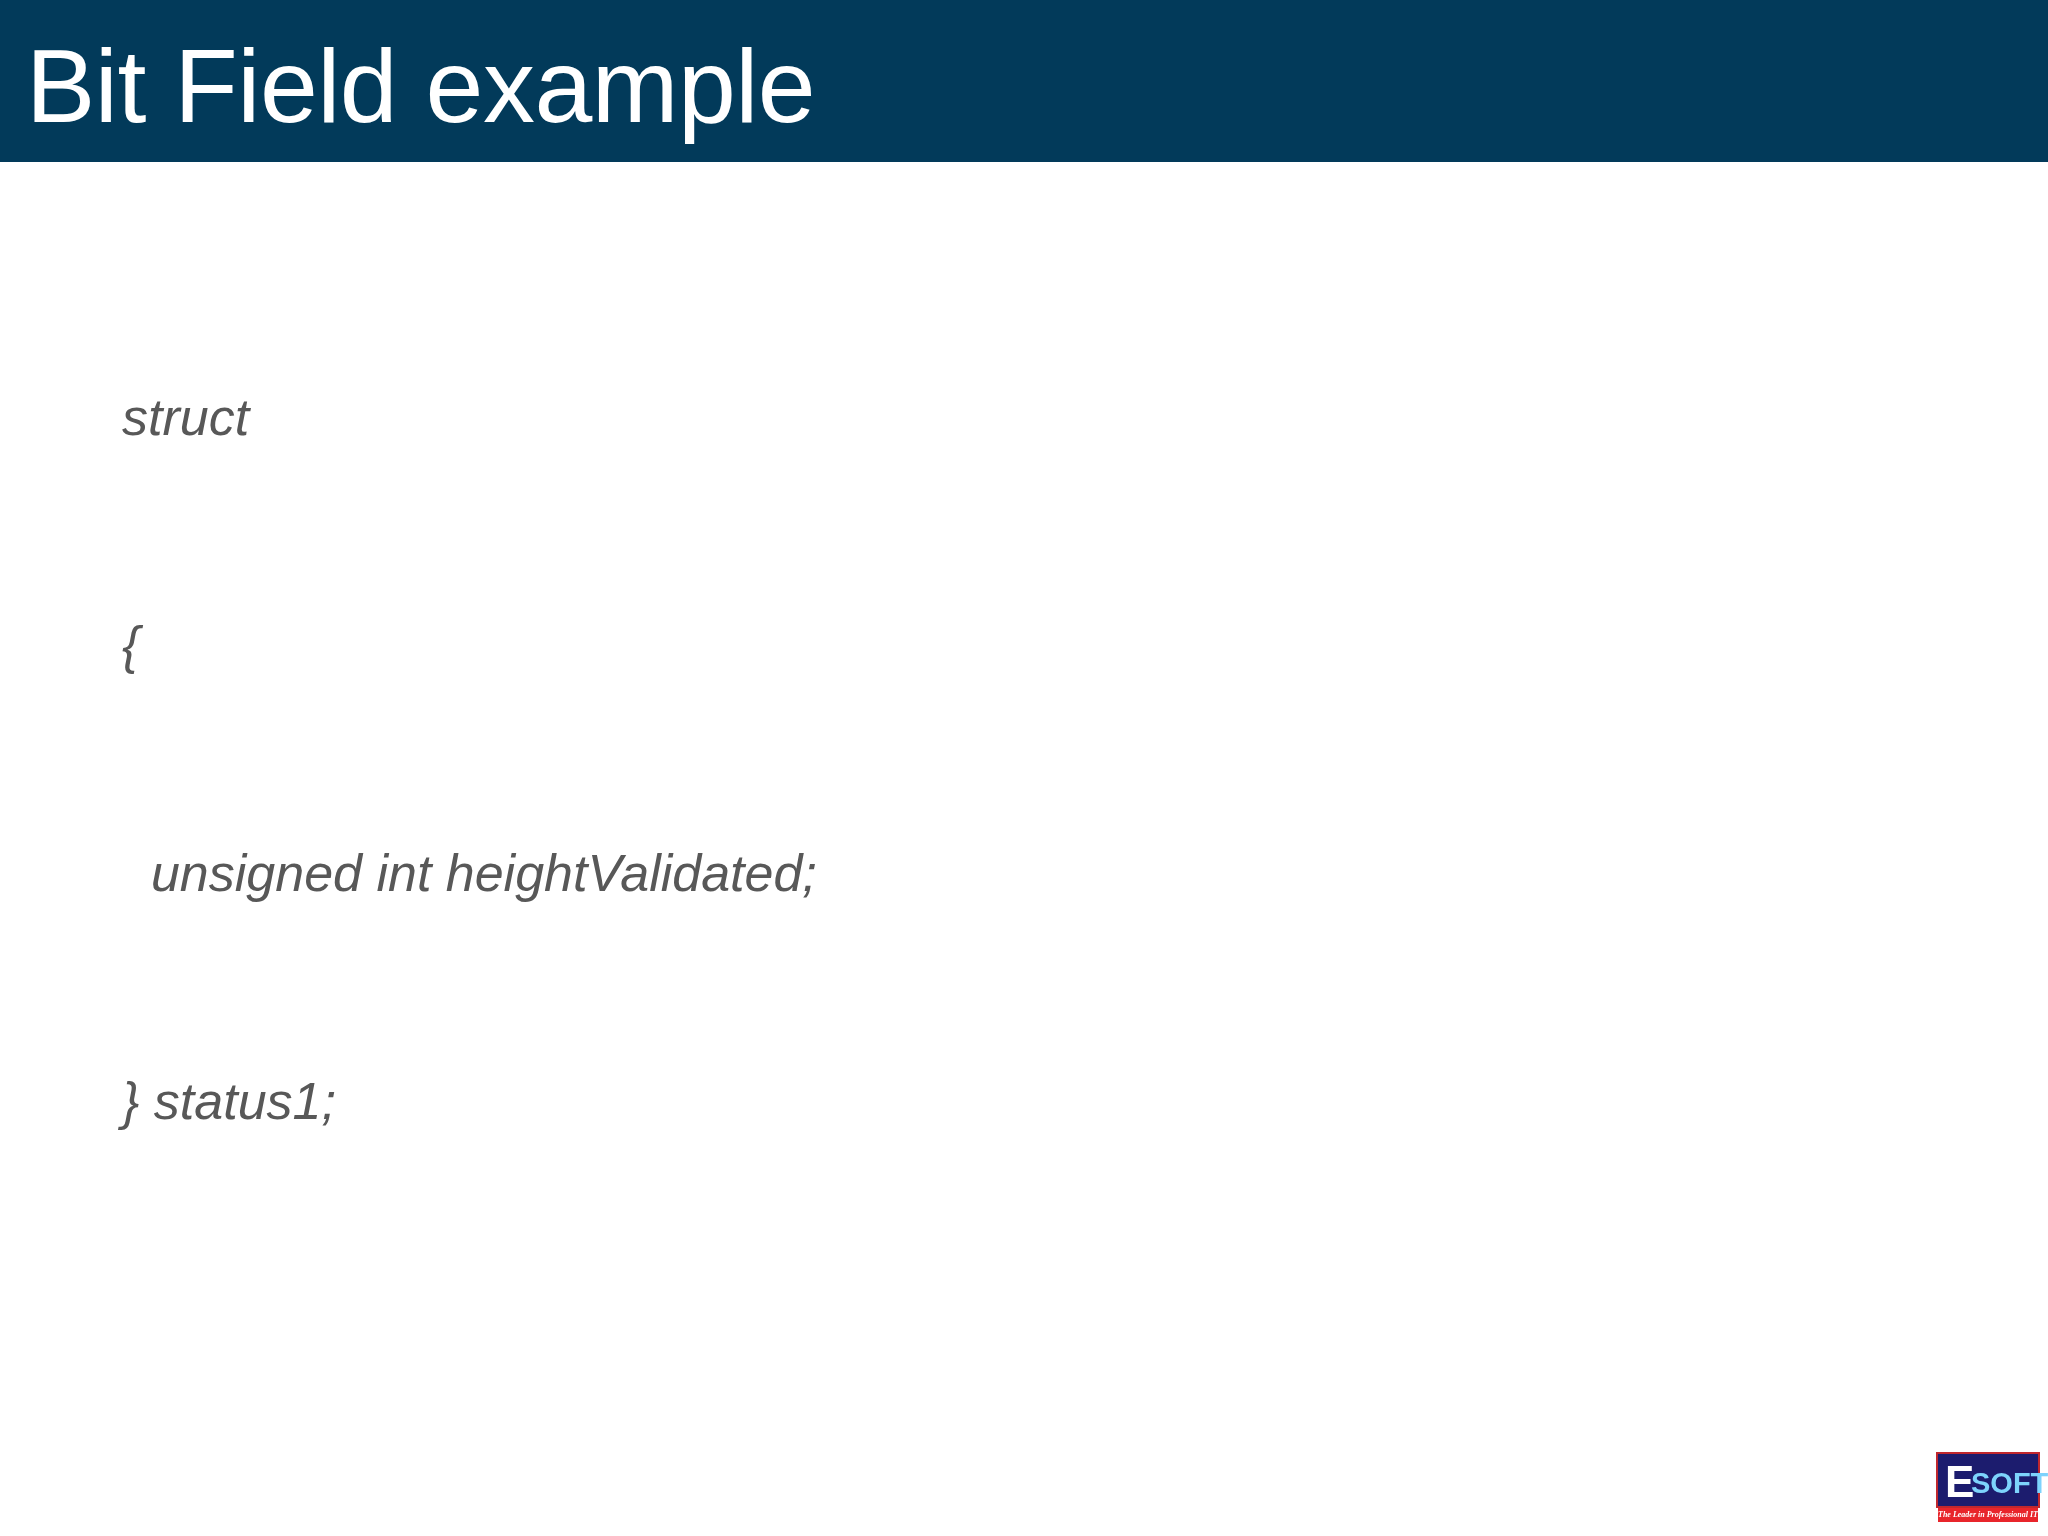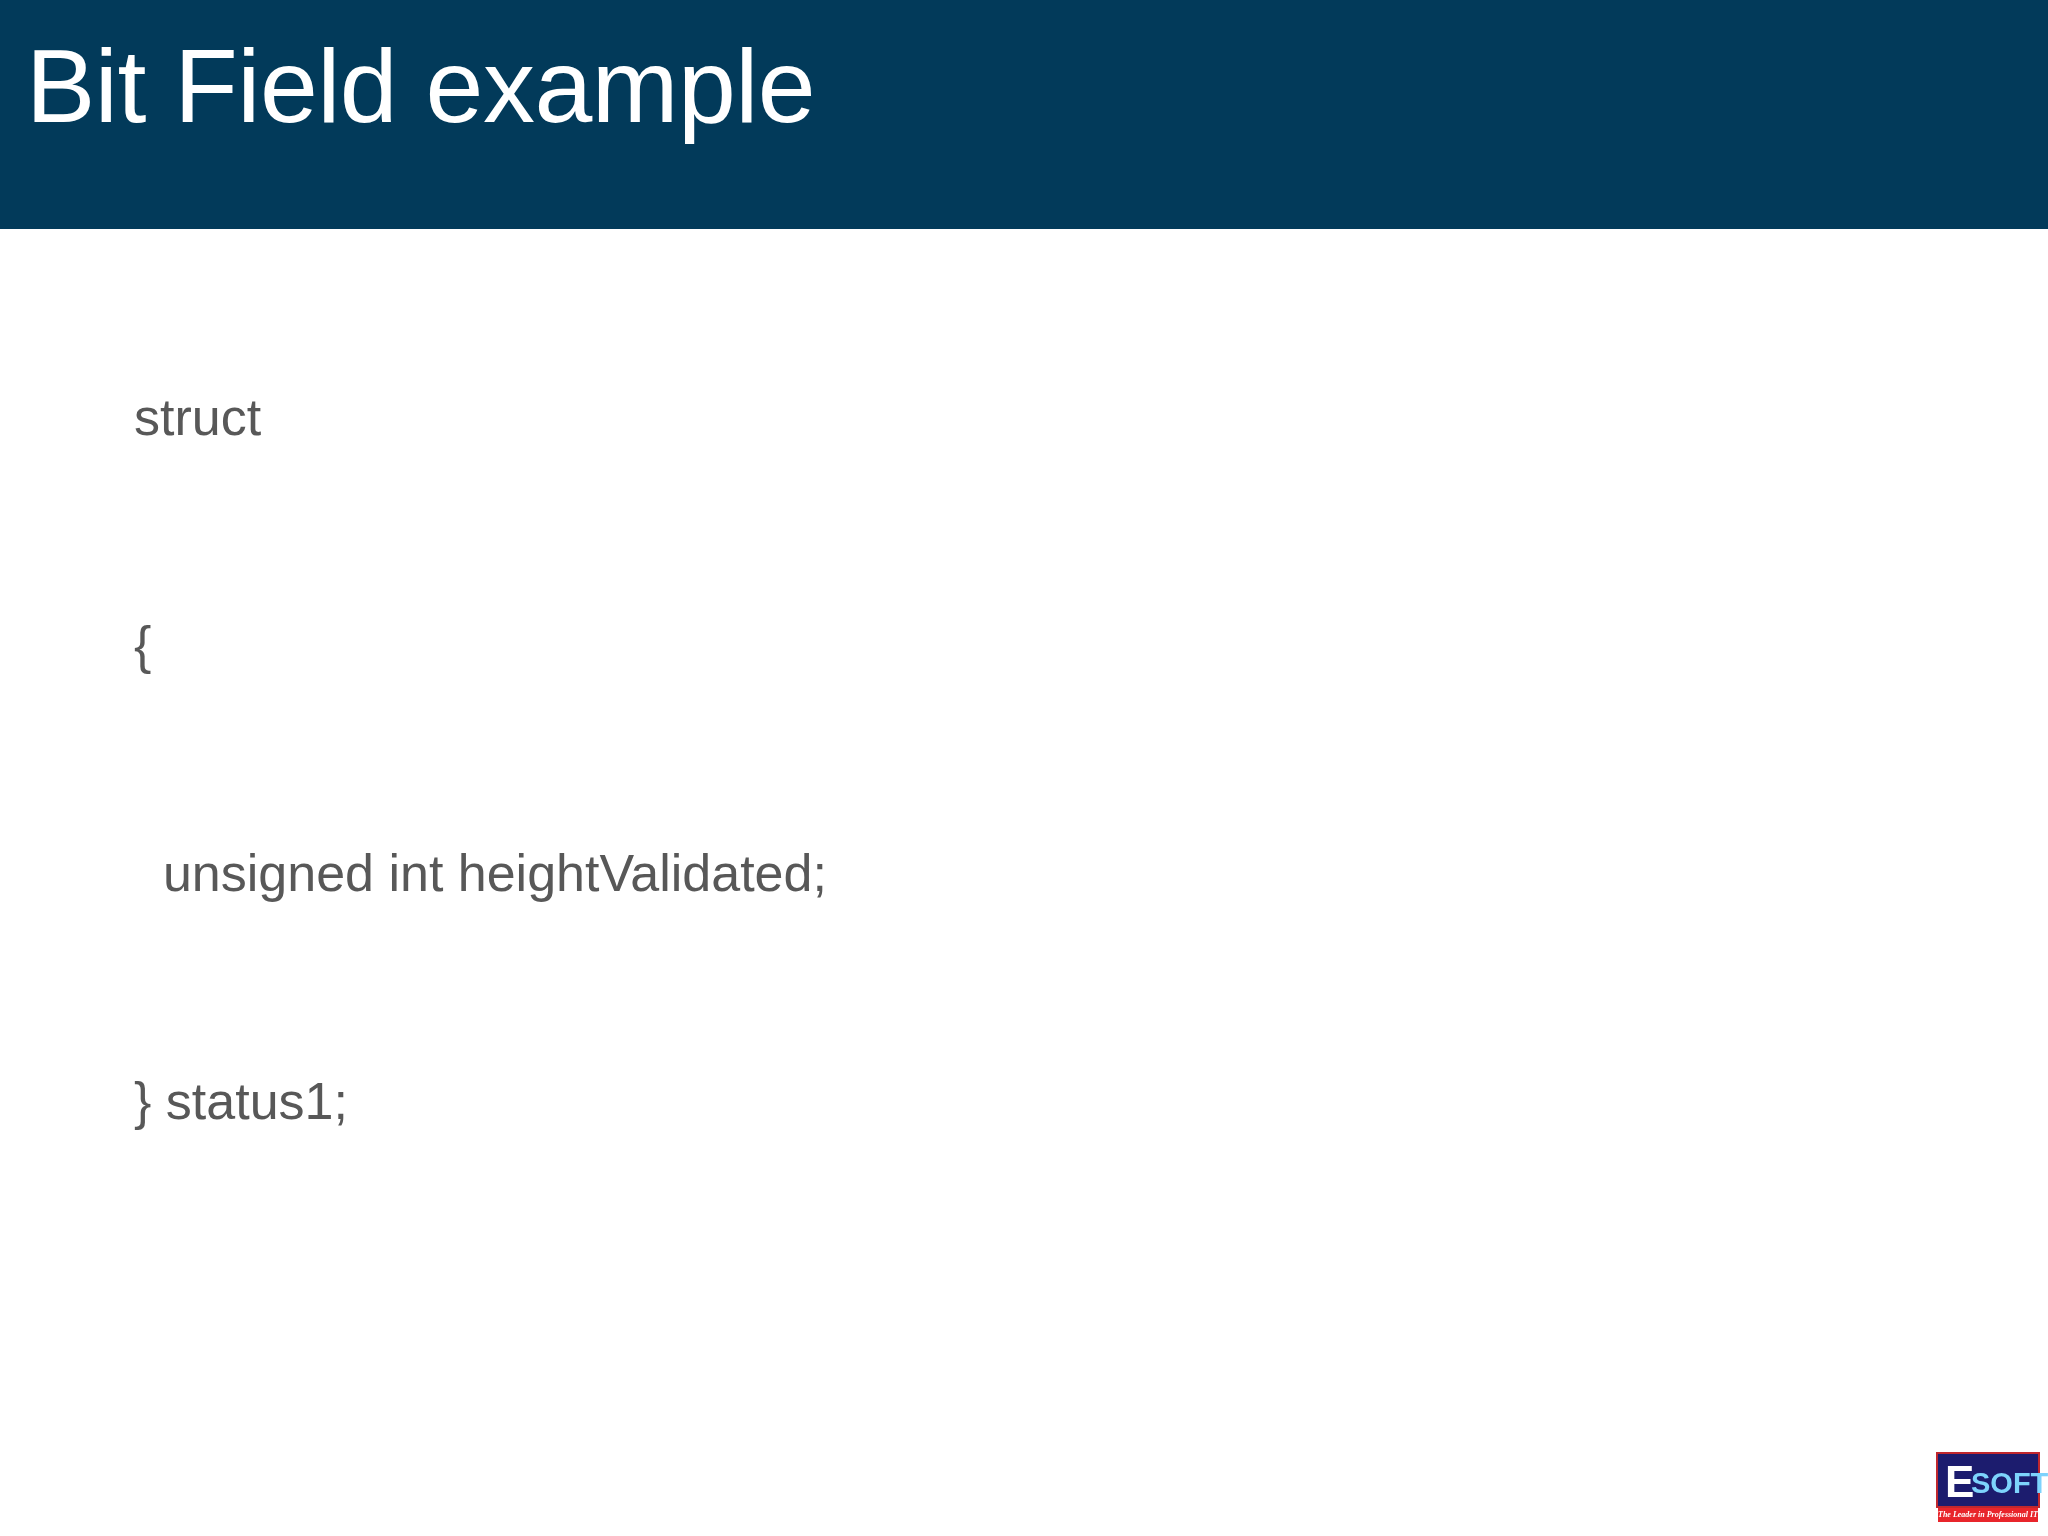--- a/index.html
+++ b/index.html
@@ -22,44 +22,45 @@
     background: #ffffff;
     overflow: hidden;
   }
 
   
   #title-bar {
     position: absolute;
     left: 0;
     top: 0;
     width: 2048px;
-    height: 229px;
+    height: 162px;
     background: #023A5A;
     box-sizing: border-box;
   }
   #title-text {
     position: absolute;
     left: 26px;
     top: 28px;
     color: #ffffff;
     font-family: "Liberation Sans", sans-serif;
     font-size: 104px;
     font-weight: 400;
     letter-spacing: -0.5px;
     line-height: 1.12;
     white-space: nowrap;
   }
 
   
   #content {
     position: absolute;
-    left: 16px;
+    left: 4px;
     top: 207px;
     width: 1707px;
     height: 1329px;
+    font-style: italic;
   }
 
   #code-block {
     position: absolute;
     left: 118px;
     top: 20px;
     width: 1860px;
     color: #585858;
     font-family: "Liberation Sans", sans-serif;
     font-size: 52px;

